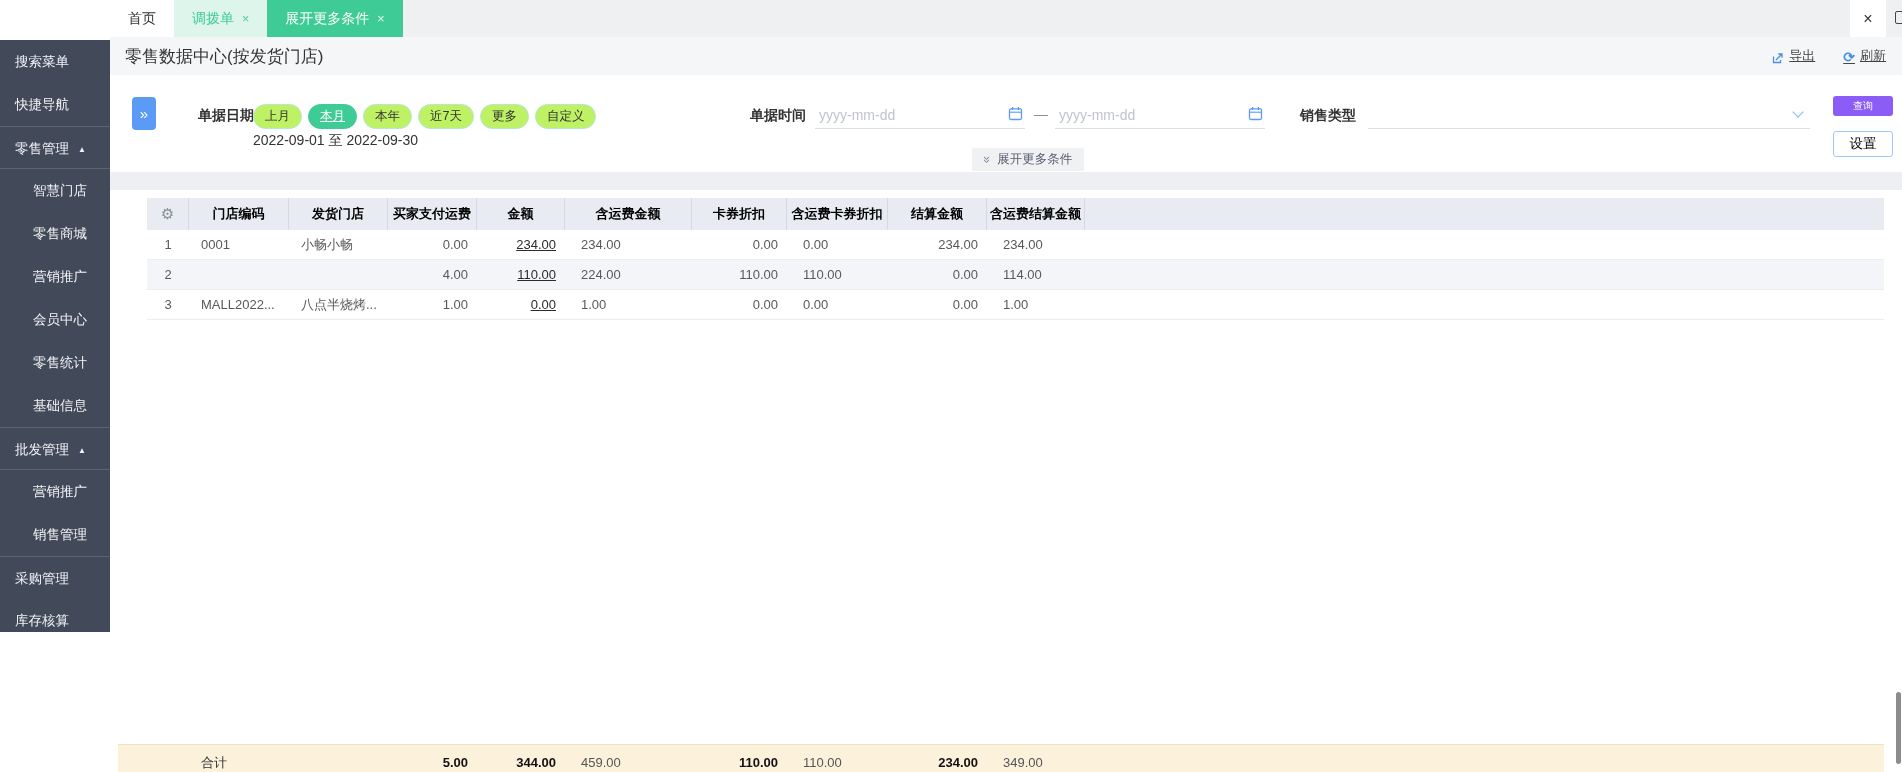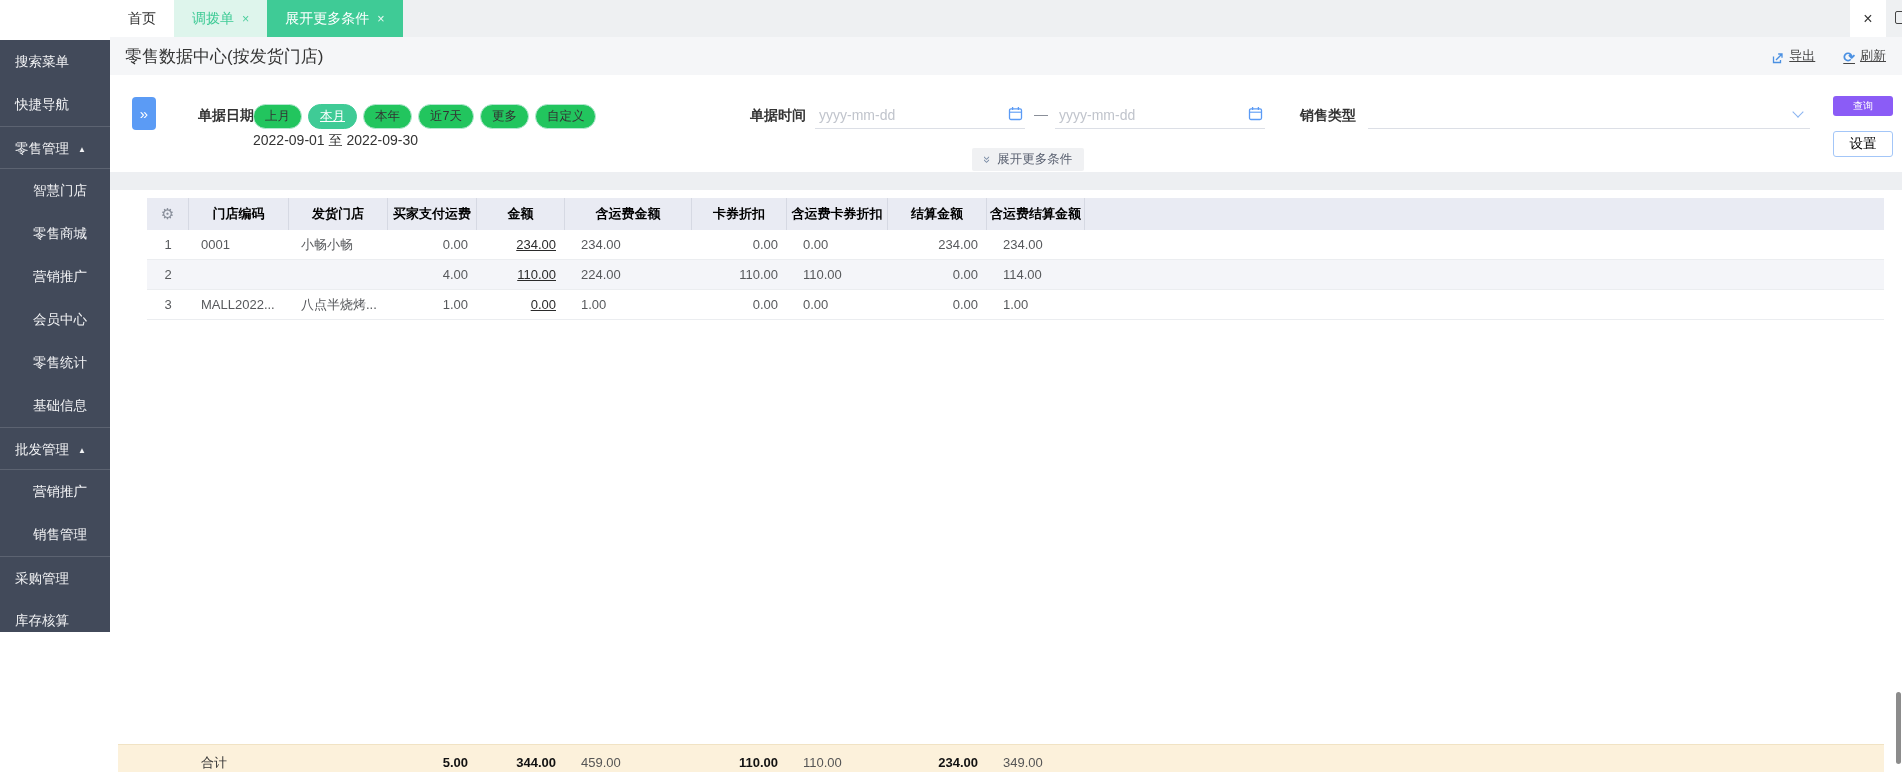--- a/index.html
+++ b/index.html
@@ -46,21 +46,21 @@
   .filter-panel { position:absolute; left:110px; top:75px; right:0; height:97px;
     background:#fff; }
   .collapse-btn { position:absolute; left:22px; top:22px; width:24px; height:33px;
     background:#5b9bf5; color:#fff; border:none; border-radius:4px;
     font-size:15px; cursor:pointer; }
   .flabel { position:absolute; top:32px; font-size:14px; font-weight:600; color:#333; }
   .l-date { left:73px;margin-left:15px; }
   .l-time { left:640px; }
   .l-type { left:1190px; }
   .pills { position:absolute; left:143px; top:29px; display:flex; gap:6px; }
-  .pill { font-size:12.5px; color:#333; background:#22c55e; border:1px solid #b5e7d1;
+  .pill { font-size:12.5px; color:#333; background:#bef264; border:1px solid #b5e7d1;
     border-radius:13px; padding:3px 11px; cursor:pointer; white-space:nowrap; }
   .pill-active { background:#3fcb96; border-color:#3fcb96; color:#fff;text-decoration:underline; }
   .daterange { position:absolute; left:143px; top:57px; font-size:14px; color:#333; }
   .date-input { position:absolute; top:24px; height:30px;
     border-bottom:1px solid #dcdfe6; cursor:text; }
   .di-start { left:705px; width:210px; }
   .di-end   { left:945px; width:210px; }
   .ph { position:absolute; left:4px; top:8px; font-size:14px; color:#c0c4cc; }
   .cal { position:absolute; right:2px; top:7px; }
   .dash { position:absolute; left:924px; top:31px; color:#8a8f99; font-size:14px; }

